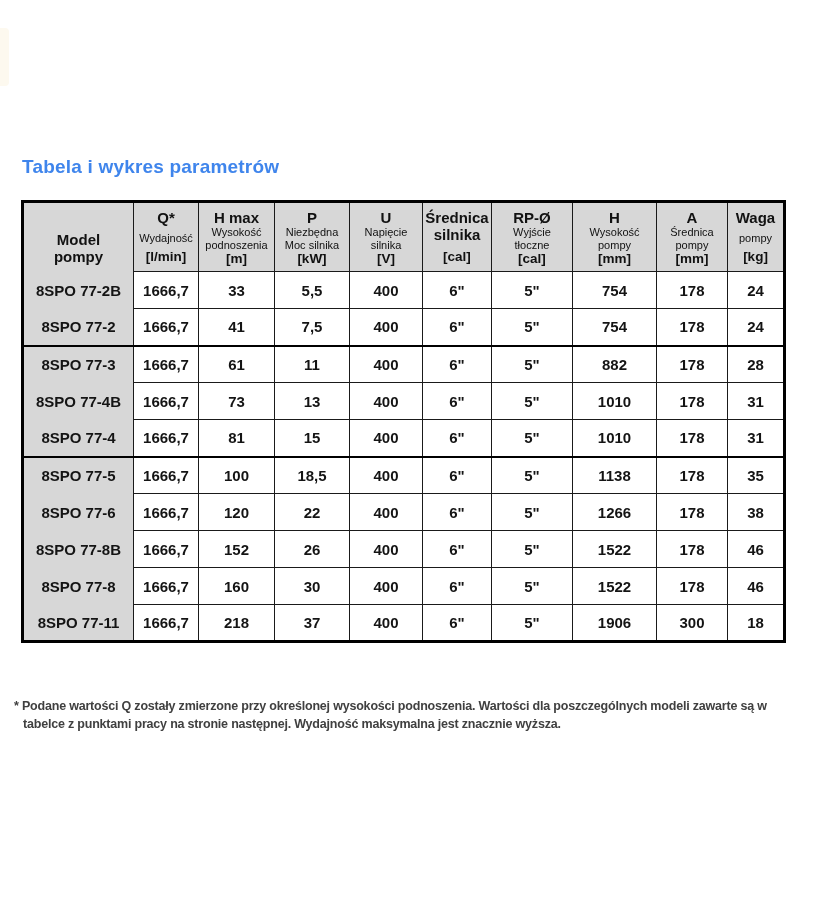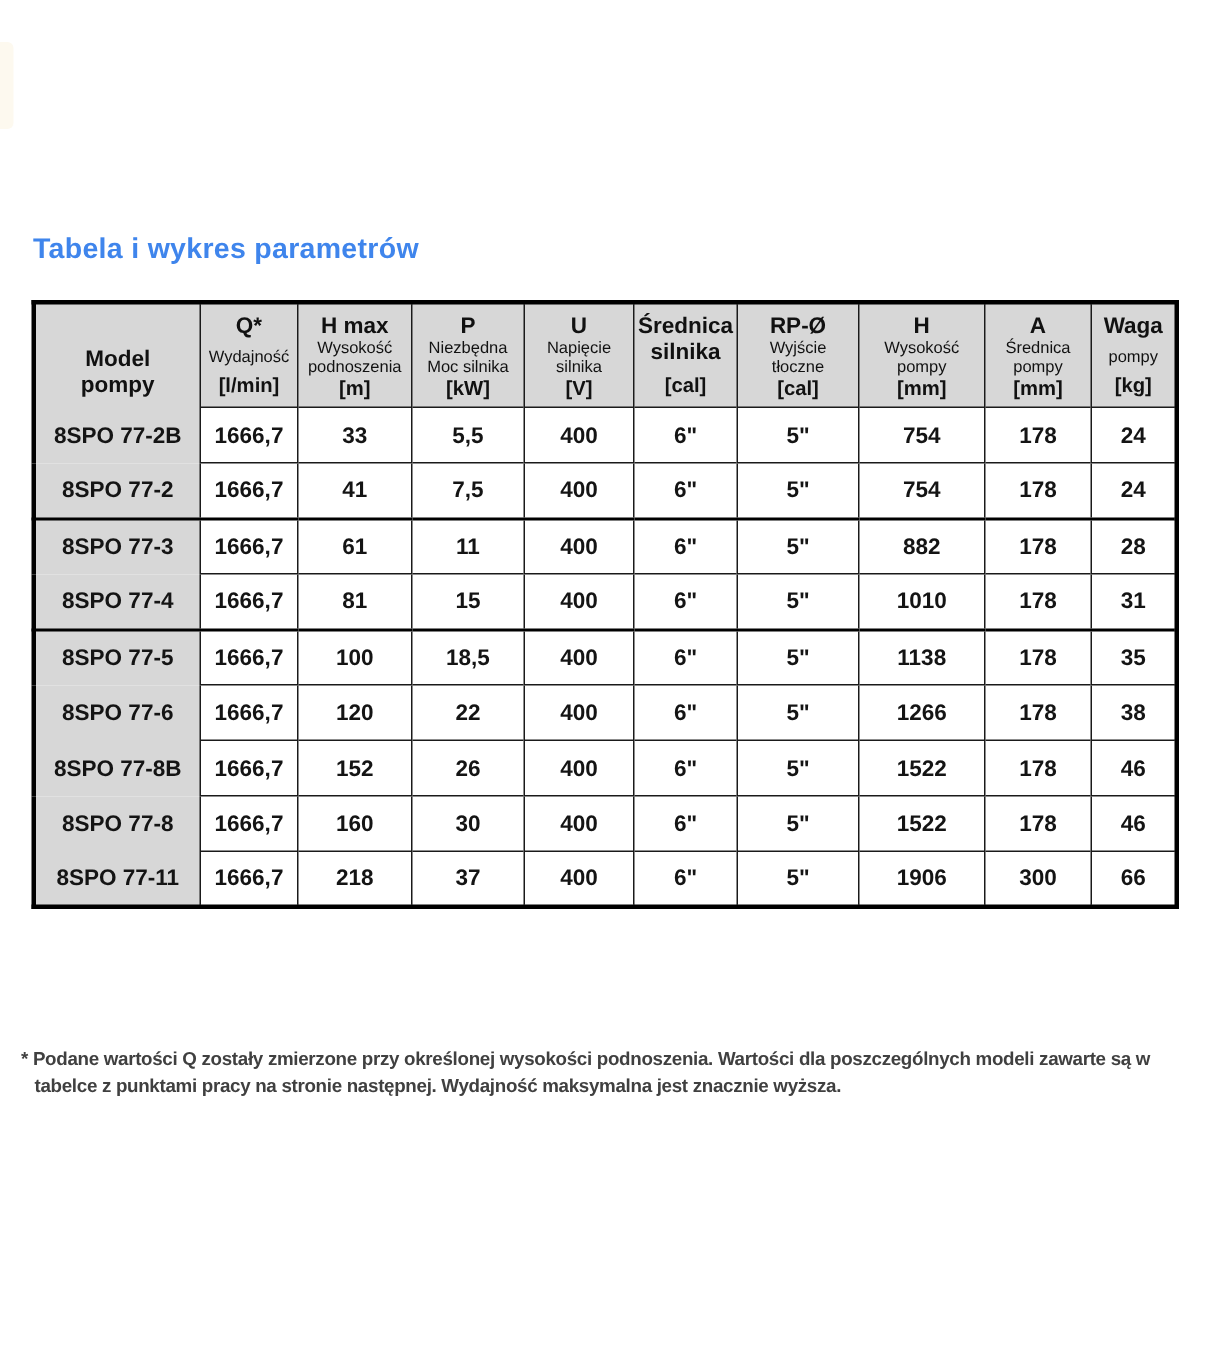--- a/index.html
+++ b/index.html
@@ -240,20 +240,32 @@
           <td>61</td>
           <td>11</td>
           <td>400</td>
           <td>6"</td>
           <td>5"</td>
           <td>882</td>
           <td>178</td>
           <td>28</td>
         </tr>
         <tr>
+          <td class="model">8SPO 77-4B</td>
+          <td>1666,7</td>
+          <td>73</td>
+          <td>13</td>
+          <td>400</td>
+          <td>6"</td>
+          <td>5"</td>
+          <td>1010</td>
+          <td>178</td>
+          <td>31</td>
+        </tr>
+        <tr>
           <td class="model">8SPO 77-4</td>
           <td>1666,7</td>
           <td>81</td>
           <td>15</td>
           <td>400</td>
           <td>6"</td>
           <td>5"</td>
           <td>1010</td>
           <td>178</td>
           <td>31</td>
@@ -309,20 +321,20 @@
         <tr>
           <td class="model">8SPO 77-11</td>
           <td>1666,7</td>
           <td>218</td>
           <td>37</td>
           <td>400</td>
           <td>6"</td>
           <td>5"</td>
           <td>1906</td>
           <td>300</td>
-          <td>66</td>
+          <td>18</td>
         </tr>
       </tbody>
   </table>
 
   <div class="footnote">* Podane wartości Q zostały zmierzone przy określonej wysokości podnoszenia. Wartości dla poszczególnych modeli zawarte są w tabelce z punktami pracy na stronie następnej. Wydajność maksymalna jest znacznie wyższa.</div>
 
 </div>
 
 </body></html>

